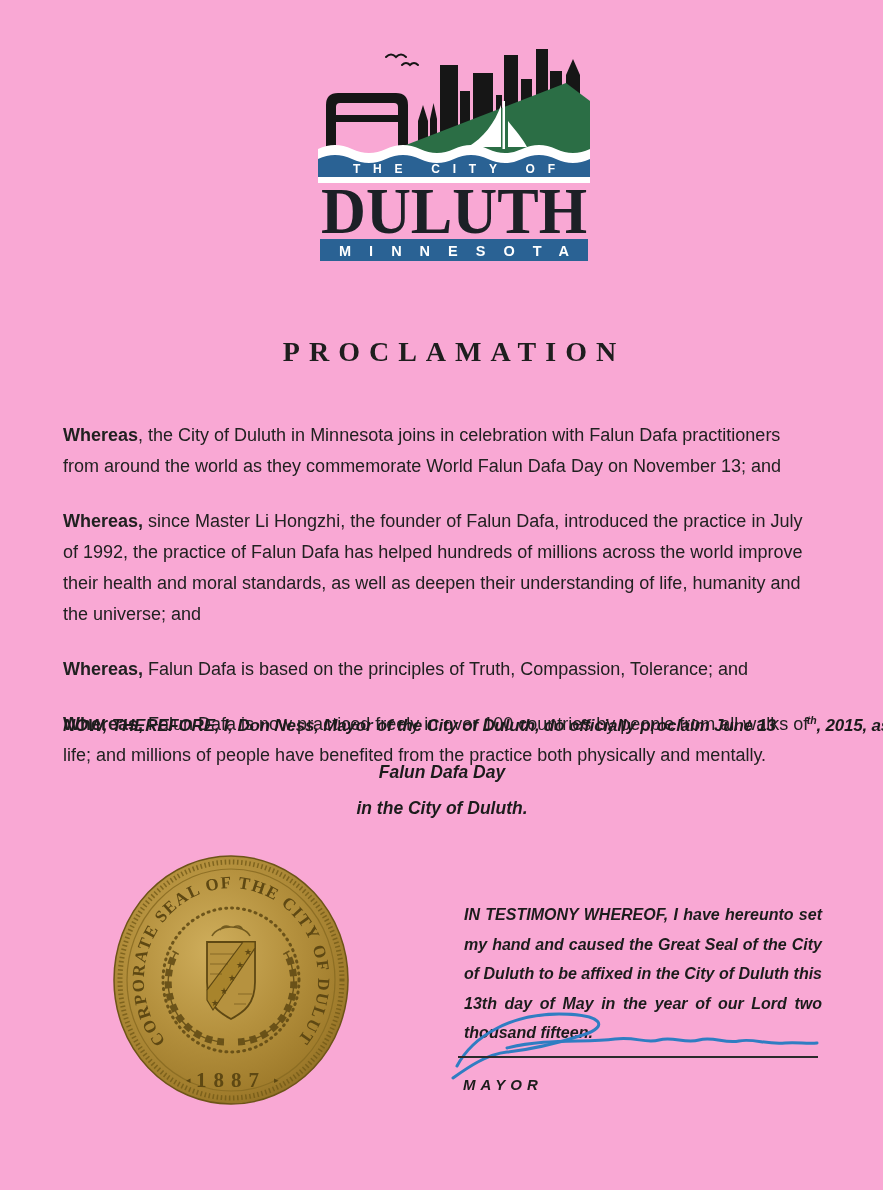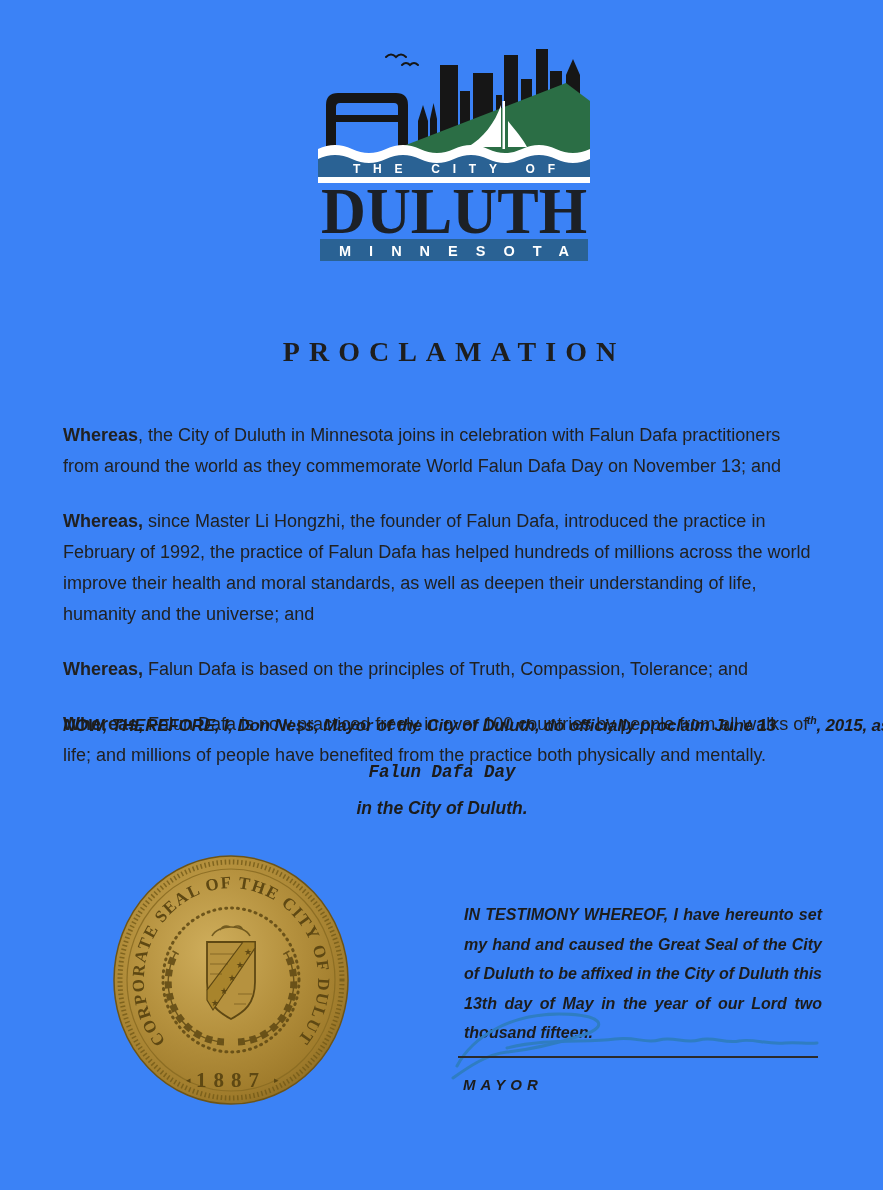--- a/index.html
+++ b/index.html
@@ -1,19 +1,19 @@
 <!DOCTYPE html>
 <html><head>
 <meta charset="utf-8">
 <style>
   html,body{margin:0;padding:0;background:#e8e8e8;}
   .page{
     position:relative;
     width:883px;height:1190px;
-    background:#3b82f6;
+    background:#f9a8d4;
     margin:0 auto;
     overflow:hidden;
     font-family:"Liberation Sans",sans-serif;
     color:#222222;
   }
   
   .logo{position:absolute;left:318px;top:42px;width:272px;height:220px;}
   
   .title{
     position:absolute;left:8px;top:336px;width:883px;
@@ -34,21 +34,21 @@
   .proclaim-line{
     position:absolute;left:63px;top:716px;width:758px;
     font-size:17px;font-weight:bold;font-style:italic;
     letter-spacing:-0.2px;white-space:nowrap;color:#1c1c1c;
   }
   .proclaim-line sup{font-size:0.62em;vertical-align:super;line-height:0;padding-left:31px;}
   .center-line{
     position:absolute;left:63px;width:758px;text-align:center;
     font-size:17.5px;font-weight:bold;font-style:italic;color:#1c1c1c;
   }
-  .day-line{top:762px;font-family:Liberation Mono, monospace;}
+  .day-line{top:762px;}
   .loc-line{top:798px;}
   
   .seal{position:absolute;left:112px;top:854px;width:238px;height:252px;}
   
   .testimony{
     position:absolute;left:464px;top:900px;width:358px;
     font-size:16px;font-weight:bold;font-style:italic;
     line-height:29.5px;text-align:justify;color:#1c1c1c;
   }
   
@@ -112,21 +112,21 @@
     <text x="3" y="190" textLength="266" lengthAdjust="spacingAndGlyphs" font-family="Liberation Serif, serif" font-size="66" font-weight="bold" fill="#1c2026">DULUTH</text>
 
     <rect x="2" y="196" width="268" height="22" fill="#2a6294"></rect>
     <text x="21" y="212.5" textLength="230" lengthAdjust="spacing" font-family="Liberation Sans, sans-serif" font-size="14.5" font-weight="bold" fill="#ffffff">MINNESOTA</text>
   </svg>
 
   <div class="title">PROCLAMATION</div>
 
   <div class="body-block">
     <p><span class="lead">Whereas</span><span>, the City of Duluth in Minnesota joins in celebration with Falun Dafa practitioners from around the world as they commemorate World Falun Dafa Day on November 13; and</span></p>
-    <p><span class="lead">Whereas,</span><span> since Master Li Hongzhi, the founder of Falun Dafa, introduced the practice in February of 1992, the practice of Falun Dafa has helped hundreds of millions across the world improve their health and moral standards, as well as deepen their understanding of life, humanity and the universe; and</span></p>
+    <p><span class="lead">Whereas,</span><span> since Master Li Hongzhi, the founder of Falun Dafa, introduced the practice in July of 1992, the practice of Falun Dafa has helped hundreds of millions across the world improve their health and moral standards, as well as deepen their understanding of life, humanity and the universe; and</span></p>
     <p><span class="lead">Whereas,</span><span> Falun Dafa is based on the principles of Truth, Compassion, Tolerance; and</span></p>
     <p><span class="lead">Whereas,</span><span> Falun Dafa is now practiced freely in over 100 countries by people from all walks of life; and millions of people have benefited from the practice both physically and mentally.</span></p>
   </div>
 
   <div class="proclaim-line"><span>NOW, THEREFORE, I, Don Ness, Mayor of the City of Duluth, do officially proclaim June 13</span><sup>th</sup><span>, 2015, as</span></div>
   <div class="center-line day-line">Falun Dafa Day</div>
   <div class="center-line loc-line">in the City of Duluth.</div>
 
   <svg class="seal" viewBox="0 0 238 252">
     <defs>

